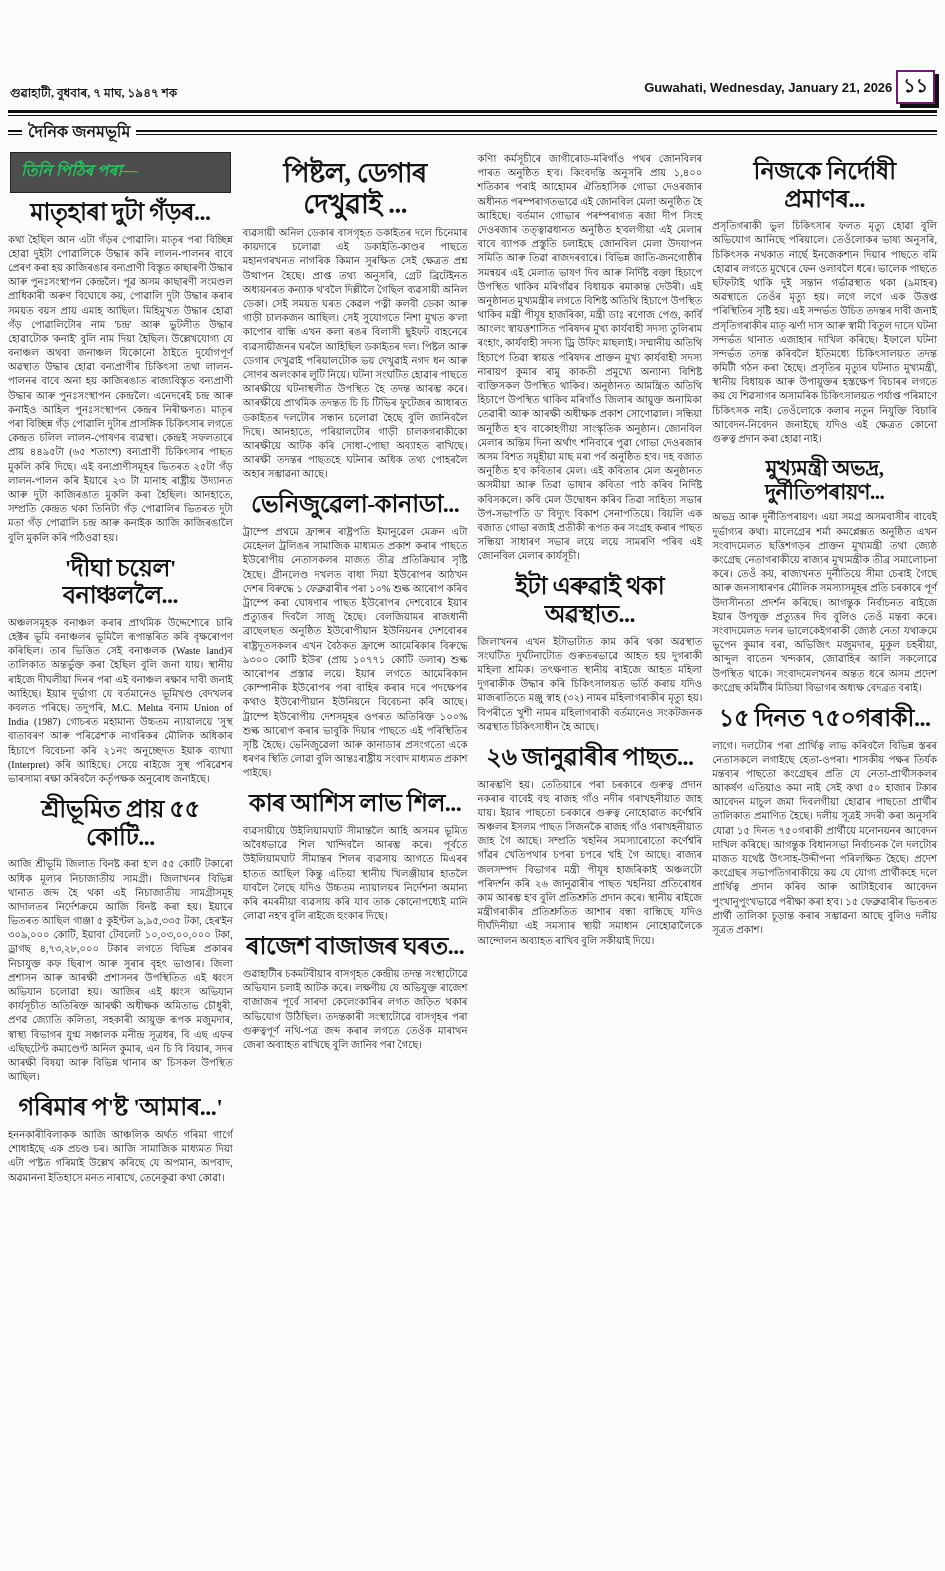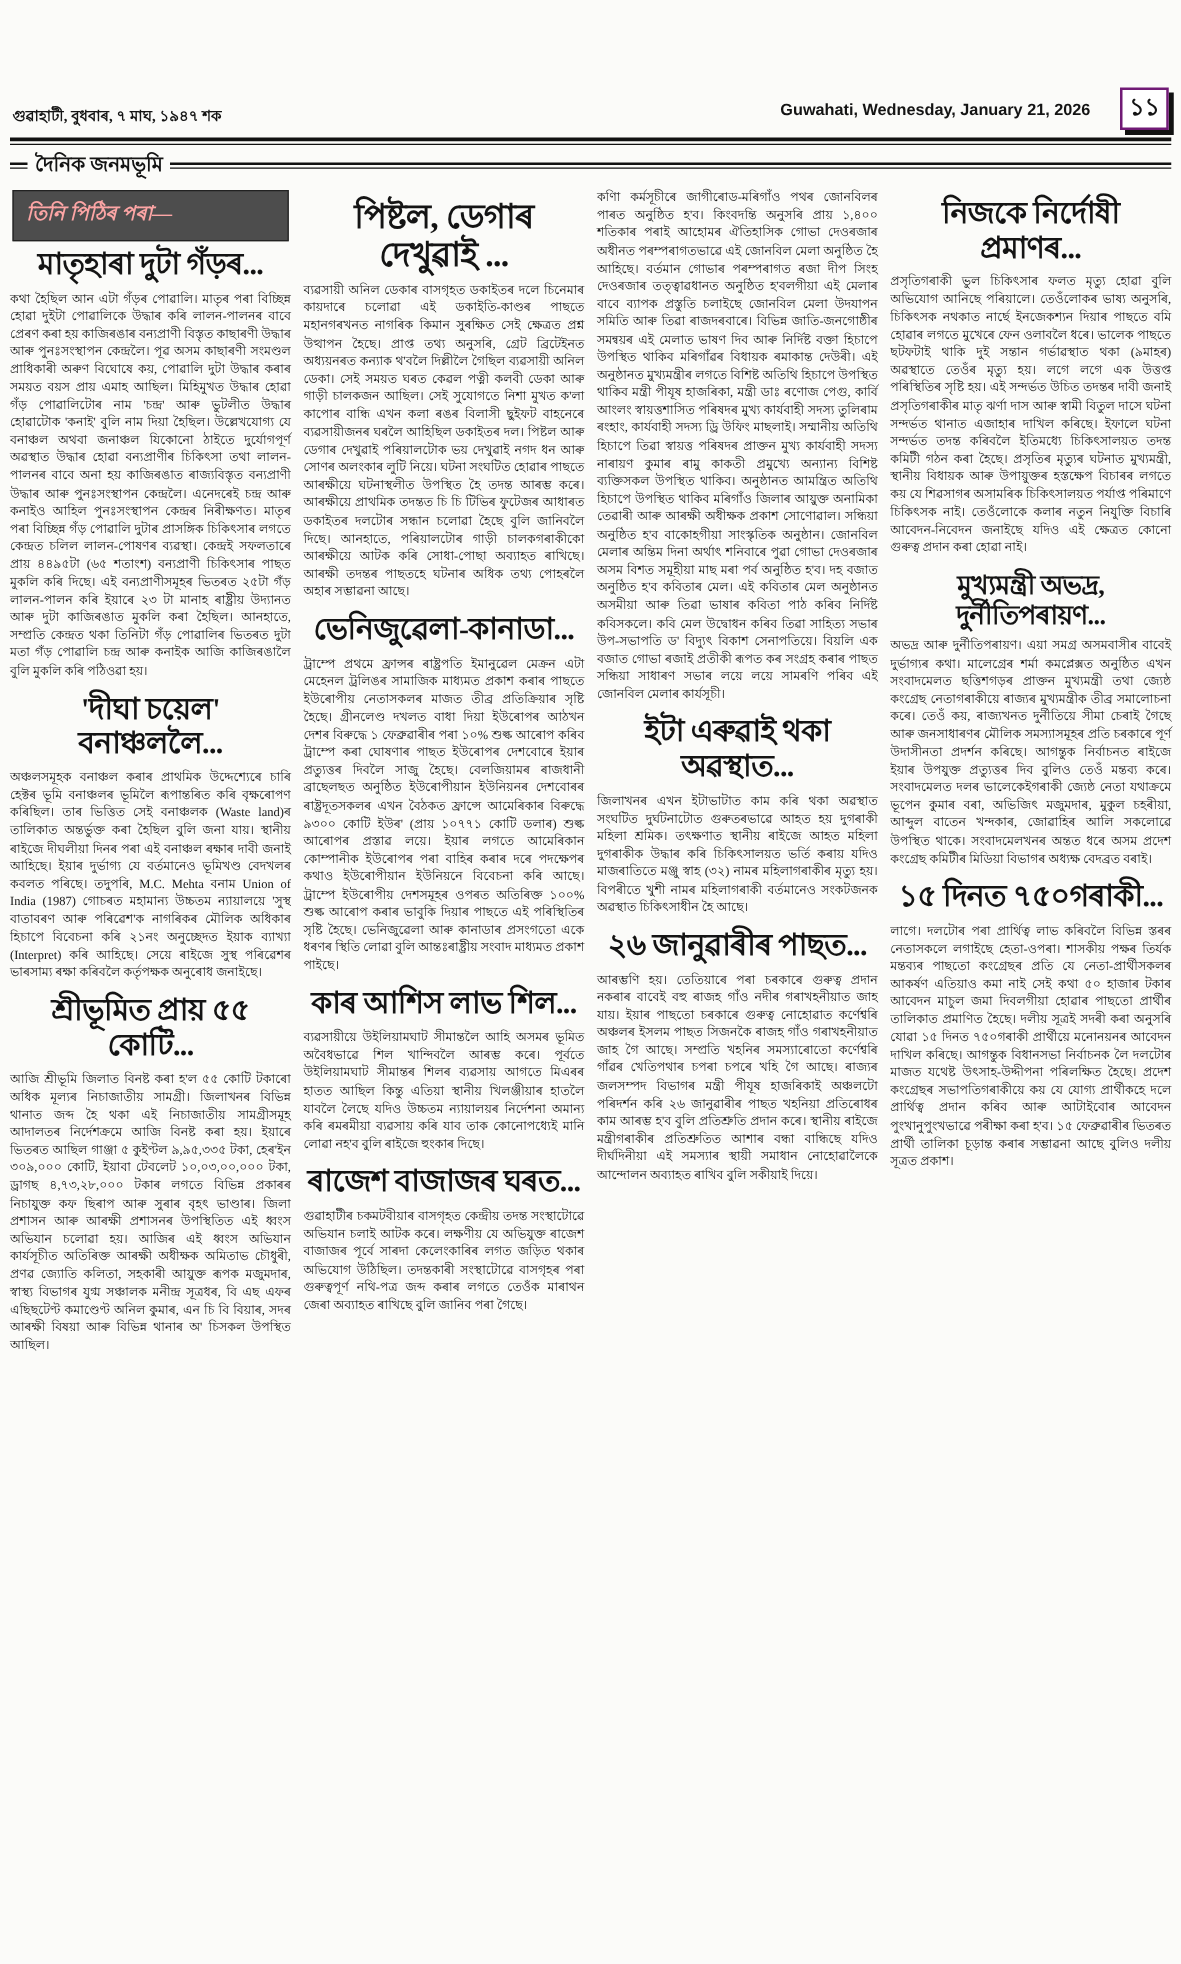--- a/index.html
+++ b/index.html
@@ -9,39 +9,39 @@
     font-family:"Liberation Serif","DejaVu Serif",serif;
   }
   .sheet { width:945px; height:1571px; padding:6px 8px 16px 8px; position:relative;border-radius:24px; }
 
   
   .header-row {
     display:flex; justify-content:space-between; align-items:flex-end;
     padding:64px 2px 4px 2px;
   }
   .date-local { font-size:12px; font-weight:bold; }
-  .date-right { display:flex; align-items:center; gap:24px;justify-content:flex-end; }
+  .date-right { display:flex; align-items:center; gap:4px;justify-content:flex-end; }
   .date-english { font-size:13px; font-weight:bold; font-family:"Liberation Sans","DejaVu Sans",sans-serif; }
   .page-number-box {
     min-width:36px; height:34px; border:2px solid #701a75; background:#fff;
     box-shadow:4px 4px 0 #111; display:flex; align-items:center; justify-content:center;
     font-size:19px; font-weight:bold; padding:0 5px;
   }
   .top-rule { border-top:3px solid #111; border-bottom:1px solid #111; height:6px; margin:2px 0 3px 0; }
   .masthead-row { display:flex; align-items:center; gap:6px; margin:2px 0 6px 0; }
   .masthead-dash { width:14px; height:5px; border-top:2px solid #111; border-bottom:1px solid #111; }
   .masthead { font-size:16px; font-weight:bold; white-space:nowrap; }
   .masthead-line { flex:1; height:5px; border-top:2px solid #111; border-bottom:1px solid #111; }
 
   
   .columns { display:flex; gap:10px; align-items:flex-start; }
   .col { flex:1 1 0; min-width:0; }
 
   .continuation-banner {
-    background:#4d4d4d; color:#fca5a5; font-style:italic; font-weight:bold;
+    background:#4d4d4d; color:#22c55e; font-style:italic; font-weight:bold;
     font-size:16px; padding:5px 10px 7px 10px; margin:0 2px 6px 2px;
     border:1px solid #222;
   }
   .article { margin-bottom:10px; }
   .headline {
     font-size:24px; line-height:1.15; font-weight:bold; text-align:center;
     margin:6px 0 6px 0; letter-spacing:-0.5px;
     font-family:"Liberation Serif","DejaVu Serif",serif;
   }
   .headline.big { font-size:27px; }
@@ -80,20 +80,24 @@
           <div class="body-text">কথা হৈছিল আন এটা গঁড়ৰ পোৱালি। মাতৃৰ পৰা বিচ্ছিন্ন হোৱা দুইটা পোৱালিকে উদ্ধাৰ কৰি লালন-পালনৰ বাবে প্ৰেৰণ কৰা হয় কাজিৰঙাৰ বন্যপ্ৰাণী বিস্তৃত কাছাৰণী উদ্ধাৰ আৰু পুনঃসংস্থাপন কেন্দ্ৰলৈ। পূৱ অসম কাছাৰণী সংমণ্ডল প্ৰাধিকাৰী অৰুণ বিঘোষে কয়, পোৱালি দুটা উদ্ধাৰ কৰাৰ সময়ত বয়স প্ৰায় এমাহ আছিল। মিহিমুখত উদ্ধাৰ হোৱা গঁড় পোৱালিটোৰ নাম 'চন্দ্ৰ' আৰু ভুটলীত উদ্ধাৰ হোৱাটোক 'কনাই' বুলি নাম দিয়া হৈছিল। উল্লেখযোগ্য যে বনাঞ্চল অথবা জনাঞ্চল যিকোনো ঠাইতে দুৰ্যোগপূৰ্ণ অৱস্থাত উদ্ধাৰ হোৱা বন্যপ্ৰাণীৰ চিকিৎসা তথা লালন-পালনৰ বাবে অনা হয় কাজিৰঙাত ৰাজ্যবিস্তৃত বন্যপ্ৰাণী উদ্ধাৰ আৰু পুনঃসংস্থাপন কেন্দ্ৰলৈ। এনেদৰেই চন্দ্ৰ আৰু কনাইও আহিল পুনঃসংস্থাপন কেন্দ্ৰৰ নিৰীক্ষণত। মাতৃৰ পৰা বিচ্ছিন্ন গঁড় পোৱালি দুটাৰ প্ৰাসঙ্গিক চিকিৎসাৰ লগতে কেন্দ্ৰত চলিল লালন-পোষণৰ ব্যৱস্থা। কেন্দ্ৰই সফলতাৰে প্ৰায় ৪৪৯৫টা (৬৫ শতাংশ) বন্যপ্ৰাণী চিকিৎসাৰ পাছত মুকলি কৰি দিছে। এই বন্যপ্ৰাণীসমূহৰ ভিতৰত ২৫টা গঁড় লালন-পালন কৰি ইয়াৰে ২৩ টা মানাহ ৰাষ্ট্ৰীয় উদ্যানত আৰু দুটা কাজিৰঙাত মুকলি কৰা হৈছিল। আনহাতে, সম্প্ৰতি কেন্দ্ৰত থকা তিনিটা গঁড় পোৱালিৰ ভিতৰত দুটা মতা গঁড় পোৱালি চন্দ্ৰ আৰু কনাইক আজি কাজিৰঙালৈ বুলি মুকলি কৰি পঠিওৱা হয়।</div>
         </div>
         <div class="article">
           <div class="headline">'দীঘা চয়েল' বনাঞ্চললৈ...</div>
           <div class="body-text">অঞ্চলসমূহক বনাঞ্চল কৰাৰ প্ৰাথমিক উদ্দেশ্যেৰে চাৰি হেক্টৰ ভূমি বনাঞ্চলৰ ভূমিলৈ ৰূপান্তৰিত কৰি বৃক্ষৰোপণ কৰিছিল। তাৰ ভিত্তিত সেই বনাঞ্চলক (Waste land)ৰ তালিকাত অন্তৰ্ভুক্ত কৰা হৈছিল বুলি জনা যায়। স্থানীয় ৰাইজে দীঘলীয়া দিনৰ পৰা এই বনাঞ্চল ৰক্ষাৰ দাবী জনাই আহিছে। ইয়াৰ দুৰ্ভাগ্য যে বৰ্তমানেও ভূমিখণ্ড বেদখলৰ কবলত পৰিছে। তদুপৰি, M.C. Mehta বনাম Union of India (1987) গোচৰত মহামান্য উচ্চতম ন্যায়ালয়ে 'সুস্থ বাতাবৰণ আৰু পৰিৱেশ'ক নাগৰিকৰ মৌলিক অধিকাৰ হিচাপে বিবেচনা কৰি ২১নং অনুচ্ছেদত ইয়াক ব্যাখ্যা (Interpret) কৰি আহিছে। সেয়ে ৰাইজে সুস্থ পৰিৱেশৰ ভাৰসাম্য ৰক্ষা কৰিবলৈ কৰ্তৃপক্ষক অনুৰোধ জনাইছে।</div>
         </div>
         <div class="article">
           <div class="headline">শ্ৰীভূমিত প্ৰায় ৫৫ কোটি...</div>
           <div class="body-text">আজি শ্ৰীভূমি জিলাত বিনষ্ট কৰা হ'ল ৫৫ কোটি টকাৰো অধিক মূল্যৰ নিচাজাতীয় সামগ্ৰী। জিলাখনৰ বিভিন্ন থানাত জব্দ হৈ থকা এই নিচাজাতীয় সামগ্ৰীসমূহ আদালতৰ নিৰ্দেশক্ৰমে আজি বিনষ্ট কৰা হয়। ইয়াৰে ভিতৰত আছিল গাঞ্জা ৫ কুইণ্টল ৯,৯৫,৩৩৫ টকা, হেৰ'ইন ৩০৯,০০০ কোটি, ইয়াবা টেবলেট ১০,০৩,০০,০০০ টকা, ড্ৰাগছ ৪,৭৩,২৮,০০০ টকাৰ লগতে বিভিন্ন প্ৰকাৰৰ নিচাযুক্ত কফ ছিৰাপ আৰু সুৰাৰ বৃহৎ ভাণ্ডাৰ। জিলা প্ৰশাসন আৰু আৰক্ষী প্ৰশাসনৰ উপস্থিতিত এই ধ্বংস অভিযান চলোৱা হয়। আজিৰ এই ধ্বংস অভিযান কাৰ্যসূচীত অতিৰিক্ত আৰক্ষী অধীক্ষক অমিতাভ চৌধুৰী, প্ৰণৱ জ্যোতি কলিতা, সহকাৰী আয়ুক্ত ৰূপক মজুমদাৰ, স্বাস্থ্য বিভাগৰ যুগ্ম সঞ্চালক মনীন্দ্ৰ সূত্ৰধৰ, বি এছ এফৰ এছিছটেণ্ট কমাণ্ডেণ্ট অনিল কুমাৰ, এন চি বি বিয়াৰ, সদৰ আৰক্ষী বিষয়া আৰু বিভিন্ন থানাৰ অ' চিসকল উপস্থিত আছিল।</div>
         </div>
+        <div class="article">
+          <div class="headline">গৰিমাৰ প'ষ্ট 'আমাৰ...'</div>
+          <div class="body-text">হননকাৰীবিলাকক আজি আঞ্চলিক অৰ্থত গৰিমা গাৰ্গে শোধাইছে এক প্ৰচণ্ড চৰ। আজি সামাজিক মাধ্যমত দিয়া এটা প'ষ্টত গৰিমাই উল্লেখ কৰিছে যে অপমান, অপবাদ, অৱমাননা ইতিহাসে মনত নাৰাখে, তেনেকুৱা কথা কোৱা।</div>
+        </div>
       </div>
       <div class="col">
         <div class="article">
           <div class="headline big">পিষ্টল, ডেগাৰ দেখুৱাই ...</div>
           <div class="body-text">ব্যৱসায়ী অনিল ডেকাৰ বাসগৃহত ডকাইতৰ দলে চিনেমাৰ কায়দাৰে চলোৱা এই ডকাইতি-কাণ্ডৰ পাছতে মহানগৰখনত নাগৰিক কিমান সুৰক্ষিত সেই ক্ষেত্ৰত প্ৰশ্ন উত্থাপন হৈছে। প্ৰাপ্ত তথ্য অনুসৰি, গ্ৰেট ব্ৰিটেইনত অধ্যয়নৰত কন্যাক থ'বলৈ দিল্লীলৈ গৈছিল ব্যৱসায়ী অনিল ডেকা। সেই সময়ত ঘৰত কেৱল পত্নী কলবী ডেকা আৰু গাড়ী চালকজন আছিল। সেই সুযোগতে নিশা মুখত ক'লা কাপোৰ বান্ধি এখন কলা ৰঙৰ বিলাসী ছুইফট বাহনেৰে ব্যৱসায়ীজনৰ ঘৰলৈ আহিছিল ডকাইতৰ দল। পিষ্টল আৰু ডেগাৰ দেখুৱাই পৰিয়ালটোক ভয় দেখুৱাই নগদ ধন আৰু সোণৰ অলংকাৰ লুটি নিয়ে। ঘটনা সংঘটিত হোৱাৰ পাছতে আৰক্ষীয়ে ঘটনাস্থলীত উপস্থিত হৈ তদন্ত আৰম্ভ কৰে। আৰক্ষীয়ে প্ৰাথমিক তদন্তত চি চি টিভিৰ ফুটেজৰ আধাৰত ডকাইতৰ দলটোৰ সন্ধান চলোৱা হৈছে বুলি জানিবলৈ দিছে। আনহাতে, পৰিয়ালটোৰ গাড়ী চালকগৰাকীকো আৰক্ষীয়ে আটক কৰি সোধা-পোছা অব্যাহত ৰাখিছে। আৰক্ষী তদন্তৰ পাছতহে ঘটনাৰ অধিক তথ্য পোহৰলৈ অহাৰ সম্ভাৱনা আছে।</div>
         </div>
         <div class="article">
           <div class="headline">ভেনিজুৱেলা-কানাডা...</div>
           <div class="body-text">ট্ৰাম্পে প্ৰথমে ফ্ৰান্সৰ ৰাষ্ট্ৰপতি ইমানুৱেল মেক্ৰন এটা মেহেনল ট্ৰলিঙৰ সামাজিক মাধ্যমত প্ৰকাশ কৰাৰ পাছতে ইউৰোপীয় নেতাসকলৰ মাজত তীব্ৰ প্ৰতিক্ৰিয়াৰ সৃষ্টি হৈছে। গ্ৰীনলেণ্ড দখলত বাধা দিয়া ইউৰোপৰ আঠখন দেশৰ বিৰুদ্ধে ১ ফেব্ৰুৱাৰীৰ পৰা ১০% শুল্ক আৰোপ কৰিব ট্ৰাম্পে কৰা ঘোষণাৰ পাছত ইউৰোপৰ দেশবোৰে ইয়াৰ প্ৰত্যুত্তৰ দিবলৈ সাজু হৈছে। বেলজিয়ামৰ ৰাজধানী ব্ৰাছেলছত অনুষ্ঠিত ইউৰোপীয়ান ইউনিয়নৰ দেশবোৰৰ ৰাষ্ট্ৰদূতসকলৰ এখন বৈঠকত ফ্ৰান্সে আমেৰিকাৰ বিৰুদ্ধে ৯৩০০ কোটি ইউৰ' (প্ৰায় ১০৭৭১ কোটি ডলাৰ) শুল্ক আৰোপৰ প্ৰস্তাৱ লয়ে। ইয়াৰ লগতে আমেৰিকান কোম্পানীক ইউৰোপৰ পৰা বাহিৰ কৰাৰ দৰে পদক্ষেপৰ কথাও ইউৰোপীয়ান ইউনিয়নে বিবেচনা কৰি আছে। ট্ৰাম্পে ইউৰোপীয় দেশসমূহৰ ওপৰত অতিৰিক্ত ১০০% শুল্ক আৰোপ কৰাৰ ভাবুকি দিয়াৰ পাছতে এই পৰিস্থিতিৰ সৃষ্টি হৈছে। ভেনিজুৱেলা আৰু কানাডাৰ প্ৰসংগতো একে ধৰণৰ স্থিতি লোৱা বুলি আন্তঃৰাষ্ট্ৰীয় সংবাদ মাধ্যমত প্ৰকাশ পাইছে।</div>
         </div>

